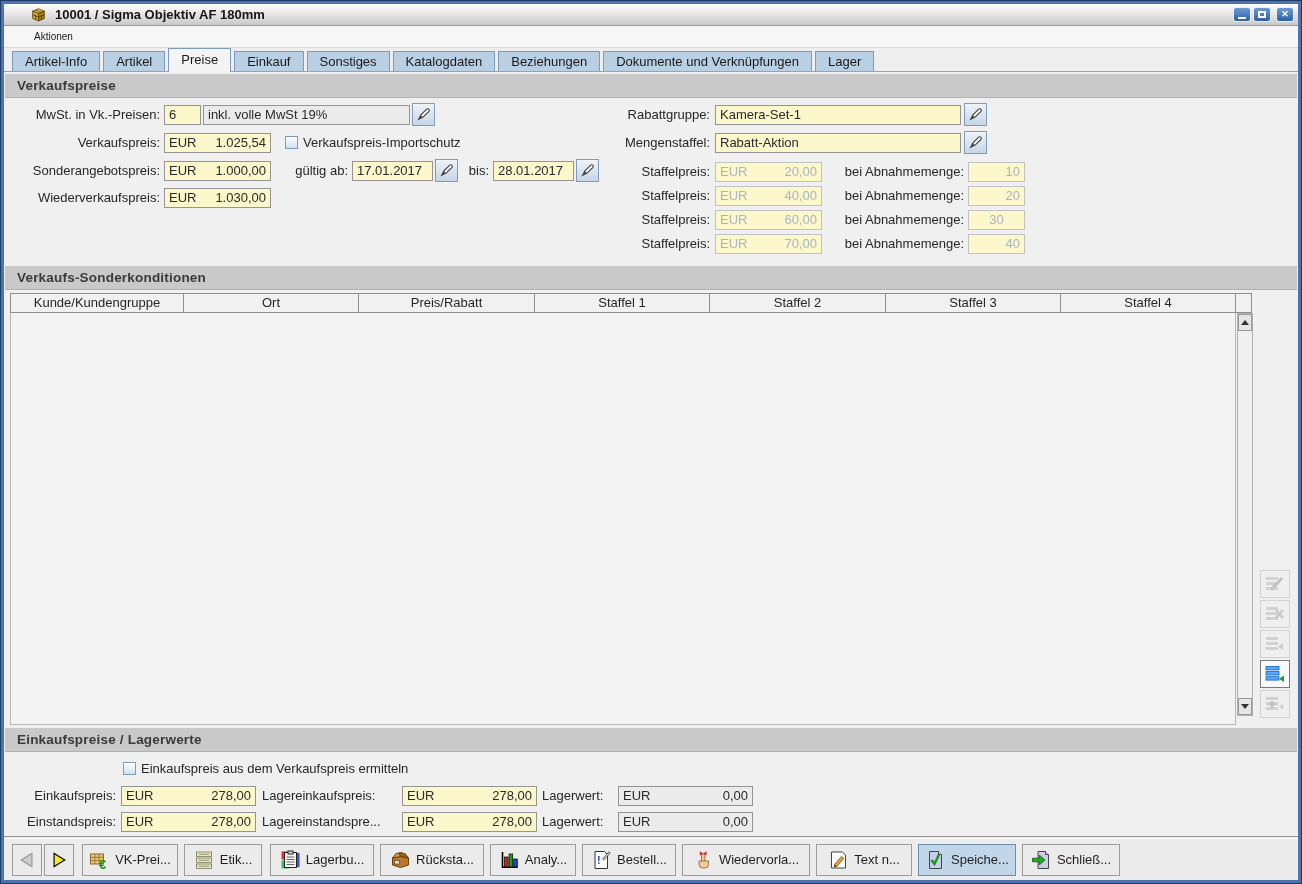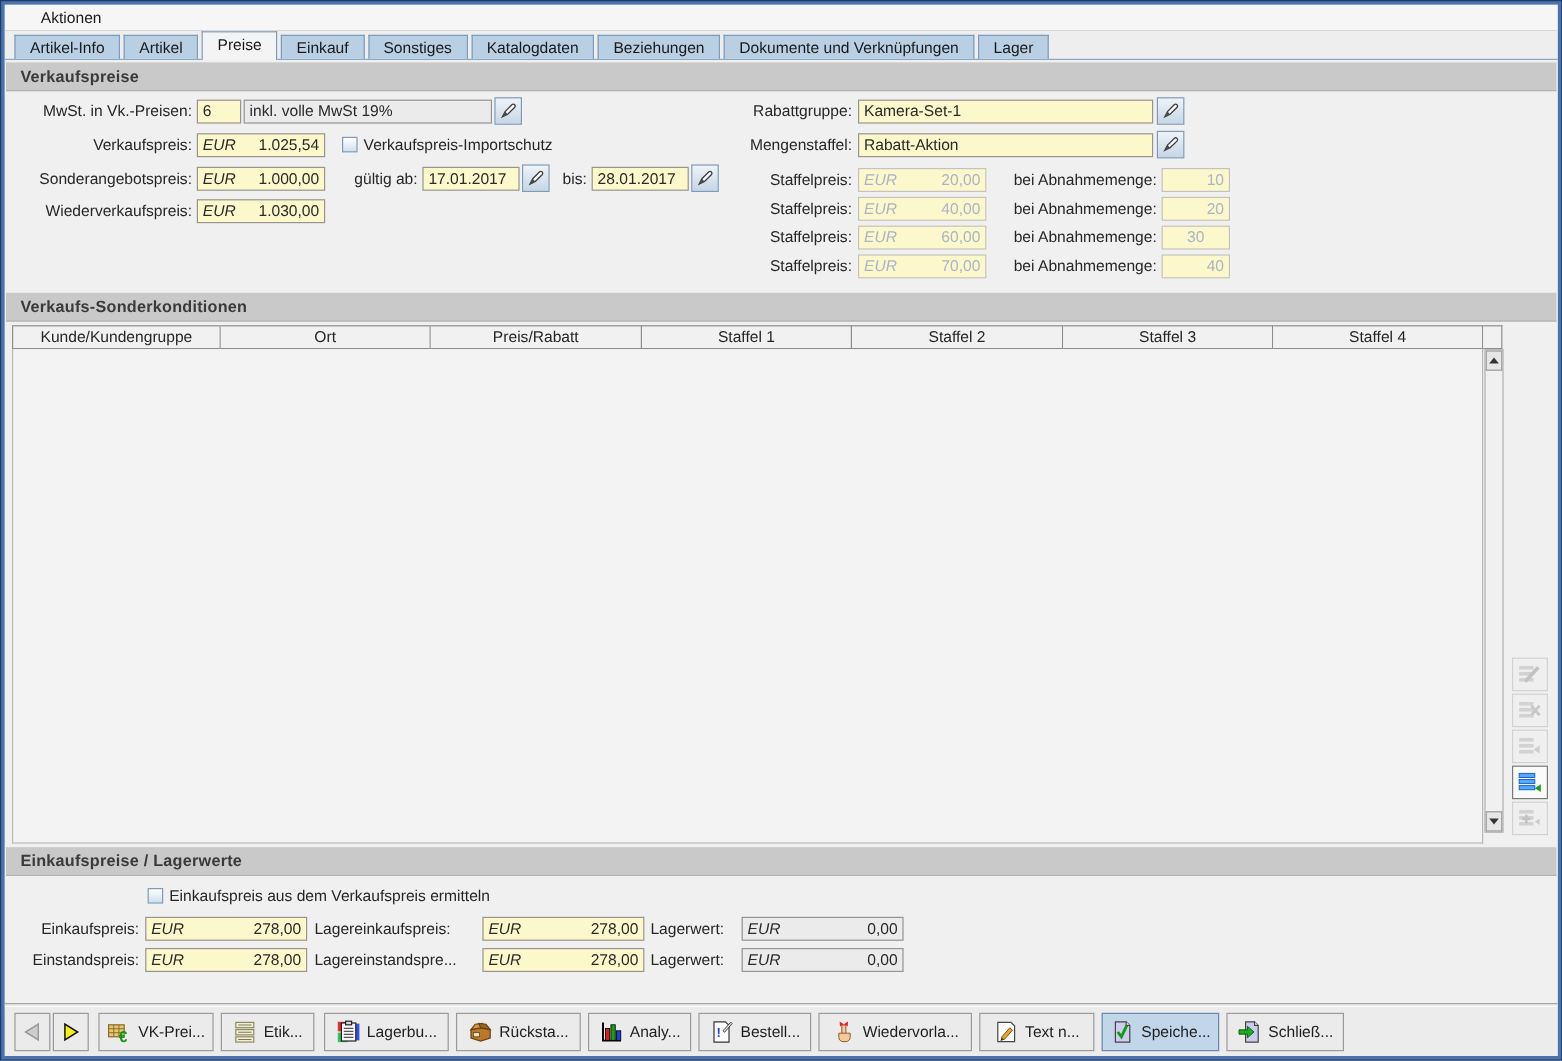--- a/index.html
+++ b/index.html
@@ -12,36 +12,36 @@
   .titlebar .cube { width:17px; height:17px; margin:0 8px 0 22px; }
   .title-text { font-size:13px; font-weight:bold; color:#151515; }
   .win-controls { margin-left:auto; display:flex; gap:2px; }
   .wc-btn { width:18px; height:15px; border-radius:3px; background:linear-gradient(#6d9bd6,#2d5fa4); border:1px solid #e8eef6; color:#fff; font-size:9px; line-height:13px; text-align:center; font-weight:bold; }
   .wc-btn.close { margin-left:3px; }
   .wc-min-glyph { display:block; width:8px; height:2px; background:#fff; margin:9px auto 0; }
   .wc-max-glyph { display:block; width:8px; height:7px; border:2px solid #fff; margin:3px auto 0; }
 
   
   .menubar { height:22px; background:#f6f6f6; border-bottom:1px solid #d8d8d8; display:flex; align-items:center; padding-left:24px; }
-  .menu-item { font-size:13px; color:#1a1a1a; padding:2px 6px; }
+  .menu-item { font-size:10px; color:#1a1a1a; padding:2px 6px; }
 
   
   .tabbar { height:24px; background:#eeeeee; display:flex; align-items:flex-end; padding-left:8px; border-bottom:1px solid #8aa6c2; }
   .tab { height:20px; background:#b9cfe3; border:1px solid #7e9cba; border-bottom:none; margin-right:3px; padding:0 12px; font-size:13px; color:#1a1a1a; line-height:19px; }
   .tab.active { height:24px; background:#f4f4f4; line-height:22px; position:relative; top:1px; border-color:#7e9cba; }
 
   
   .content { flex:1; position:relative; background:#f0f0f0; border-bottom:2px groove #e8e8e8; }
   .sec-hdr { position:absolute; left:1px; right:1px; height:24px; background:#c9c9c9; border-bottom:1px solid #b2b2b2; font-size:13.5px; font-weight:bold; color:#3a3a3a; line-height:24px; padding-left:12px; letter-spacing:0.2px; }
 
   .lbl { position:absolute; font-size:13px; color:#262626; text-align:right; height:20px; line-height:20px; white-space:nowrap; }
   .fld { position:absolute; height:20px; border:1px solid #949494; font-size:13px; color:#2a2a2a; line-height:18px; padding:0 4px; background:#fcf8cc; overflow:hidden; white-space:nowrap; }
   .fld.gray { background:#ebebeb; }
   .fld.disabled { color:#a9b4c6; border-color:#c2c2c2; }
-  .fld .cur { float:left;font-style:italic; }
+  .fld .cur { float:left; }
   .fld .val { float:right; }
   .picker { position:absolute; width:23px; height:23px; background:linear-gradient(#eef3f8,#c6d6e6); border:1px solid #7e9cba; display:flex; align-items:center; justify-content:center; }
   .checkbox { position:absolute; width:13px; height:13px; background:linear-gradient(#ffffff,#cfe0ef); border:1px solid #7e9cba; }
   .cb-lbl { position:absolute; font-size:13px; color:#262626; height:20px; line-height:20px; white-space:nowrap; text-align:left; }
 
   
   .thead-cell { position:absolute; height:20px; background:#f1f1f1; border:1px solid #8e8e8e; border-left:none; font-size:13px; color:#262626; text-align:center; line-height:18px; overflow:hidden; }
   .thead-cell.first { border-left:1px solid #8e8e8e;text-align:center; }
   .tbody { position:absolute; background:#f3f3f3; border:1px solid #b8b8b8; border-top:none; }
   .vscroll { position:absolute; width:16px; background:#f0f0f0; border:1px solid #b0b0b0; }
@@ -58,20 +58,38 @@
   .tb-btn.nav { width:30px; }
   .tb-btn.highlighted { background:#c2d6ea; border-color:#6d8cac; }
   .tb-btn svg { flex:0 0 auto; }
 </style>
 </head>
 <body>
 
 <div class="window">
  <div class="win-inner">
 
+  <div class="titlebar">
+    <svg class="cube" viewBox="0 0 16 16">
+      <path d="M2.5 4.8 L8 2.6 L13.5 4.8 L8 7 Z" fill="#f2c84b" stroke="#4a3a08" stroke-width="0.7"></path>
+      <path d="M2.5 4.8 L8 7 L8 14 L2.5 11.8 Z" fill="#d8a726" stroke="#4a3a08" stroke-width="0.7"></path>
+      <path d="M13.5 4.8 L8 7 L8 14 L13.5 11.8 Z" fill="#a87d14" stroke="#4a3a08" stroke-width="0.7"></path>
+      <path d="M5.2 3.7 L10.7 5.9 M5.2 8.1 L5.2 13 M10.8 8.1 L10.8 13 M2.5 8.3 L8 10.5 L13.5 8.3" stroke="#4a3a08" stroke-width="0.7" fill="none"></path>
+    </svg>
+    <span class="title-text">10001 / Sigma Objektiv AF 180mm</span>
+    <div class="win-controls">
+      <div class="wc-btn">
+            <span class="wc-min-glyph"></span>
+          </div>
+      <div class="wc-btn">
+            <span class="wc-max-glyph"></span>
+          </div>
+      <div class="wc-btn close"><span>✕</span></div>
+    </div>
+  </div>
 
   <div class="menubar">
     <span class="menu-item">Aktionen</span>
   </div>
 
   <div class="tabbar">
     <div class="tab">Artikel-Info</div>
     <div class="tab">Artikel</div>
     <div class="tab active">Preise</div>
     <div class="tab">Einkauf</div>

